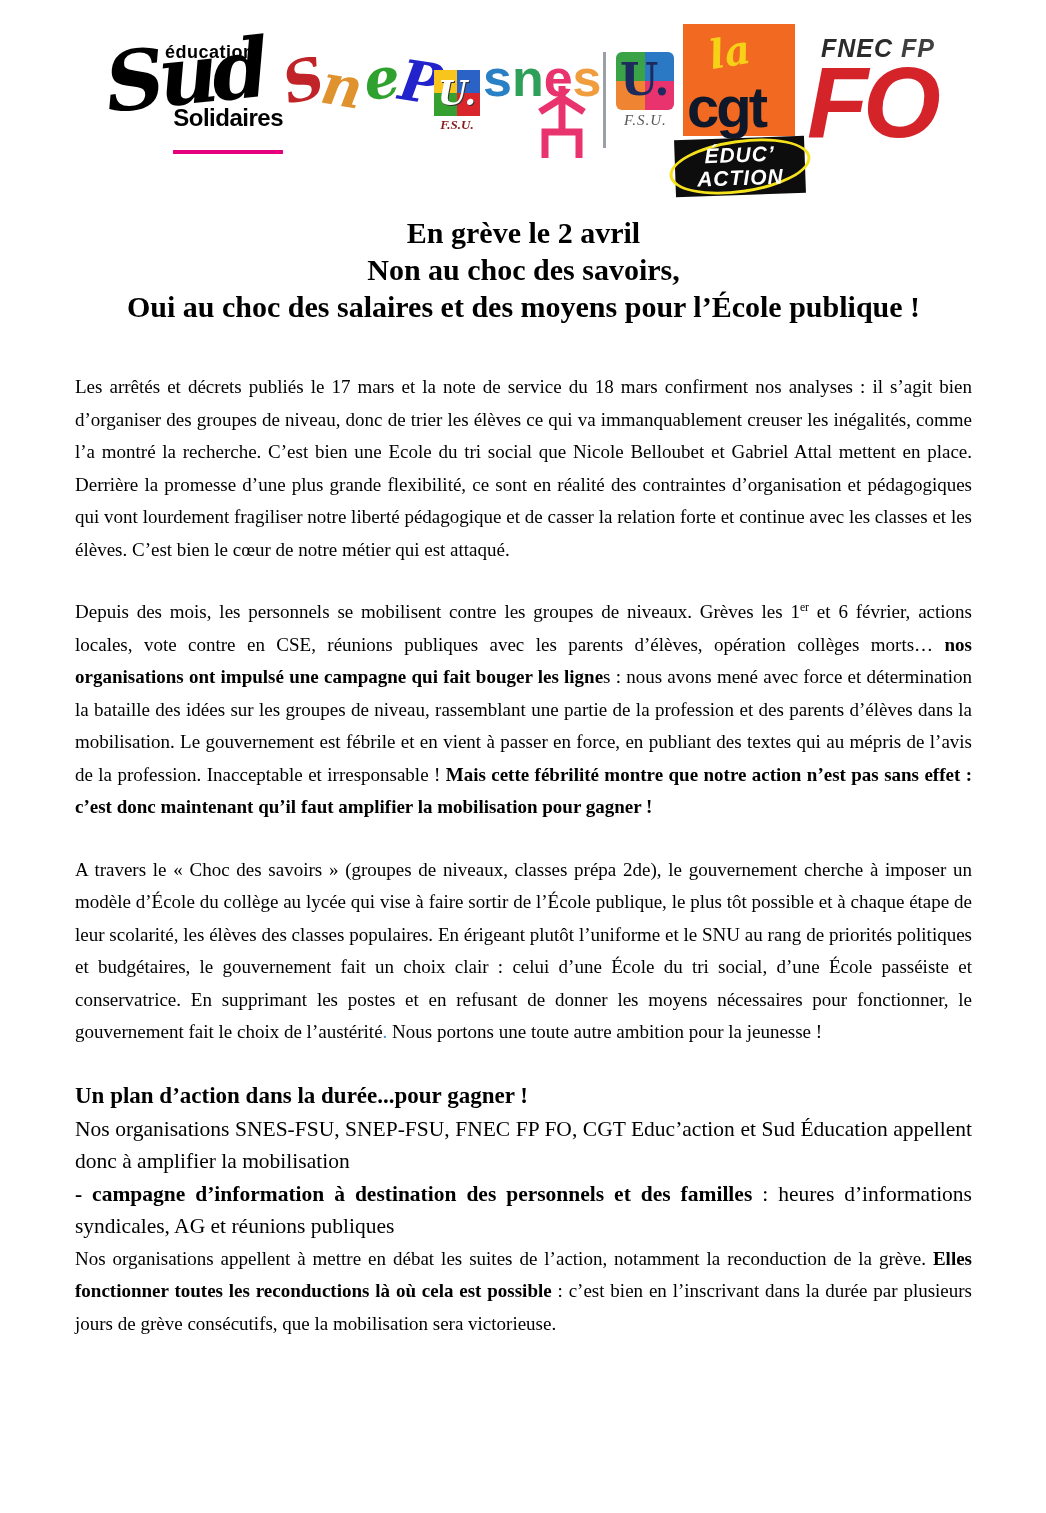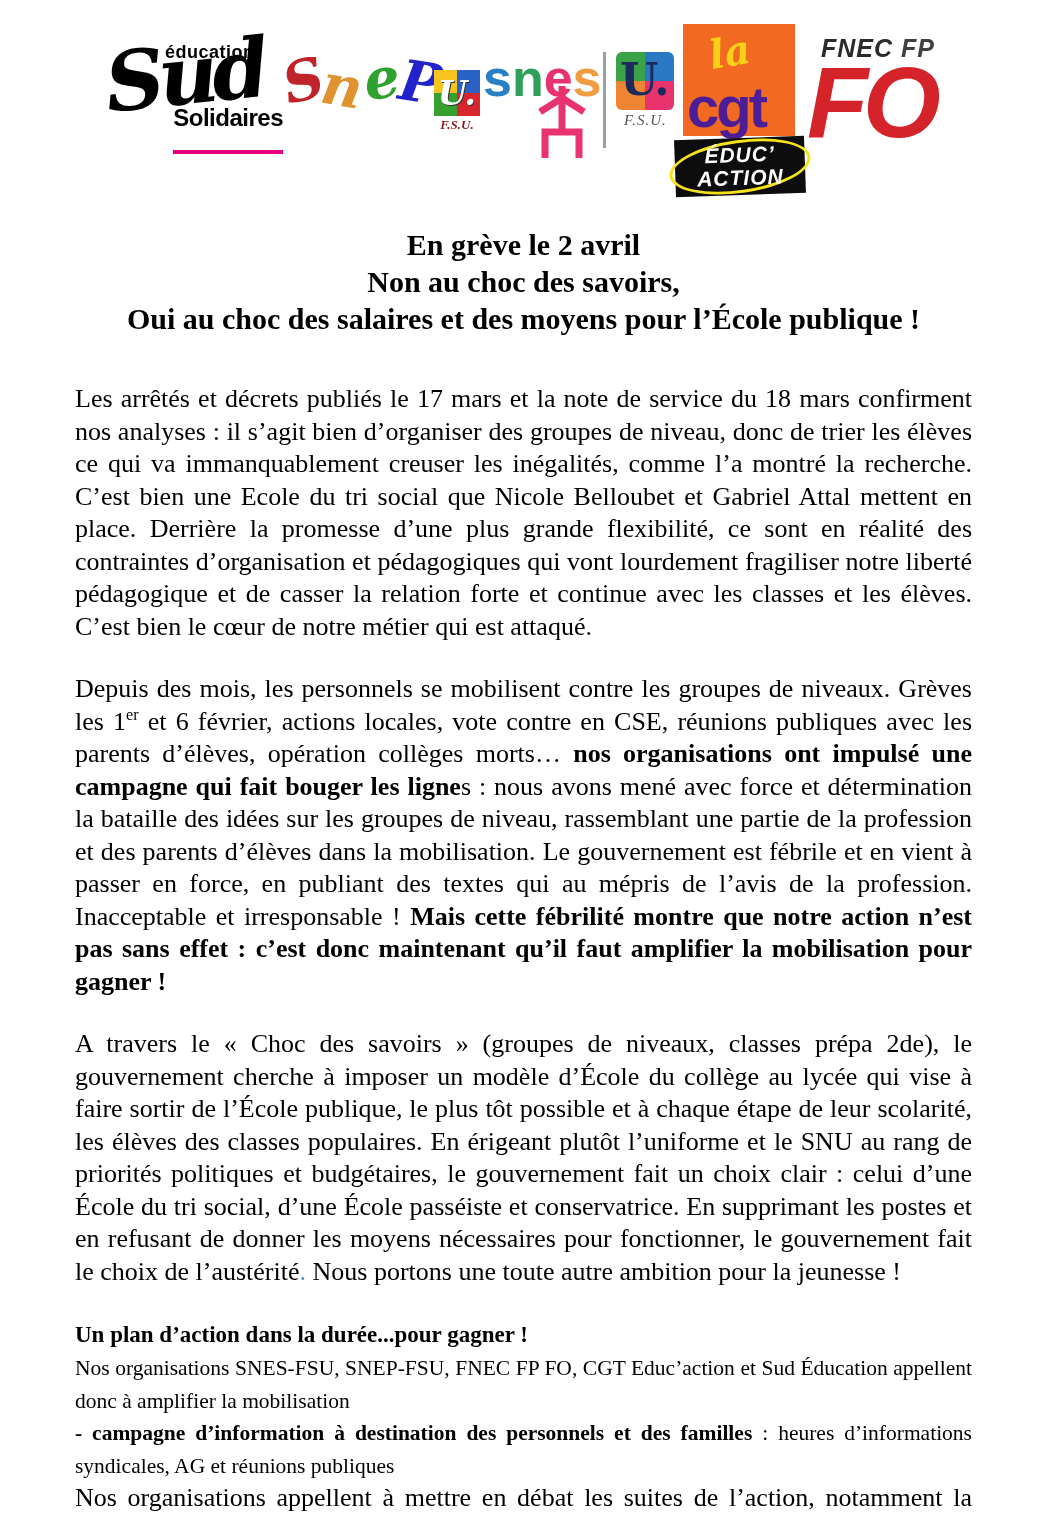--- a/index.html
+++ b/index.html
@@ -82,21 +82,21 @@
   
   .logo-cgt { width: 132px; height: 158px; margin-top: 0; }
   .cgt-orange { position: relative; width: 112px; height: 112px; background: #f26a21; margin-left: 8px; }
   .cgt-la {
     position: absolute; top: 4px; left: 26px;
     font-family: "DejaVu Serif", serif; font-style: italic; font-weight: bold;
     font-size: 40px; color: #f7d117; transform: rotate(-10deg);
   }
   .cgt-name {
     position: absolute; bottom: -4px; left: 4px;
-    font: bold 58px "Liberation Sans", sans-serif; color: #4c1d95; letter-spacing: -3px;
+    font: bold 58px "Liberation Sans", sans-serif; color: #0f172a; letter-spacing: -3px;
   }
   .cgt-black {
     position: relative; width: 130px; margin-top: 2px; background: #0d0d0d;
     color: #fff; text-align: center; padding: 5px 0 6px; transform: rotate(-2deg);
   }
   .cgt-black::before {
     content: ""; position: absolute; left: -6px; right: -6px; top: 2px; bottom: 2px;
     border: 3px solid #f5e21b; border-radius: 50%; transform: rotate(-6deg);
     pointer-events: none;
   }
@@ -107,22 +107,22 @@
   
   .logo-fo { width: 160px; height: 110px; margin-top: 10px; }
   .fo-top { font: bold italic 25px "Liberation Sans", sans-serif; color: #2b2b2b; letter-spacing: 1px; padding-left: 14px; }
   .fo-top .fp { color: #404040; margin-left: 8px; }
   .fo-main {
     font: bold italic 100px "Liberation Sans", sans-serif; color: #d5232a;
     line-height: 0.82; letter-spacing: -5px; margin-top: -2px;
   }
 
   
-  .title { margin: 44px 0 46px; text-align: center; font-weight: bold; font-size: 30px; line-height: 37px; }
-  .body-par { margin: 0 0 30px; font-size: 26px; line-height: 32.5px; text-align: justify; }
+  .title { margin: 32px 0 46px; text-align: center; font-weight: bold; font-size: 30px; line-height: 37px; }
+  .body-par { margin: 0 0 30px; font-size: 19px; line-height: 32.5px; text-align: justify; }
   .body-par b, .seg-b { font-weight: bold; }
   .seg-sup { vertical-align: super; font-size: 0.62em; line-height: 0; }
   .plan-heading { margin: 0; font-weight: bold; font-size: 23px; line-height: 34px; }
   .plan-par { margin: 0; font-size: 21.5px; line-height: 32.5px; text-align: justify; }
   .plan-block { }
 </style>
 </head>
 <body>
 
 <div class="page">

